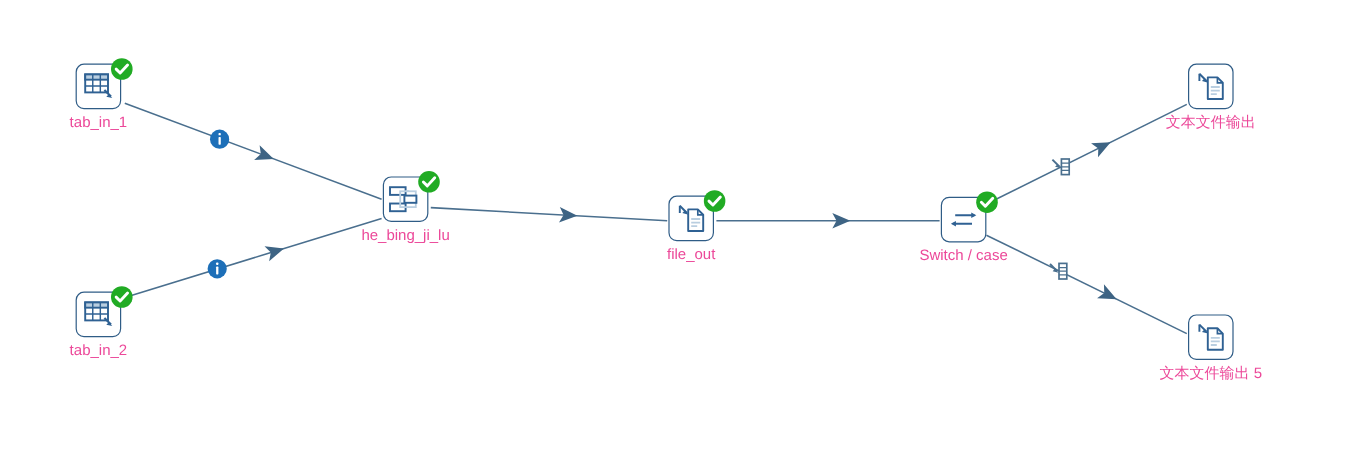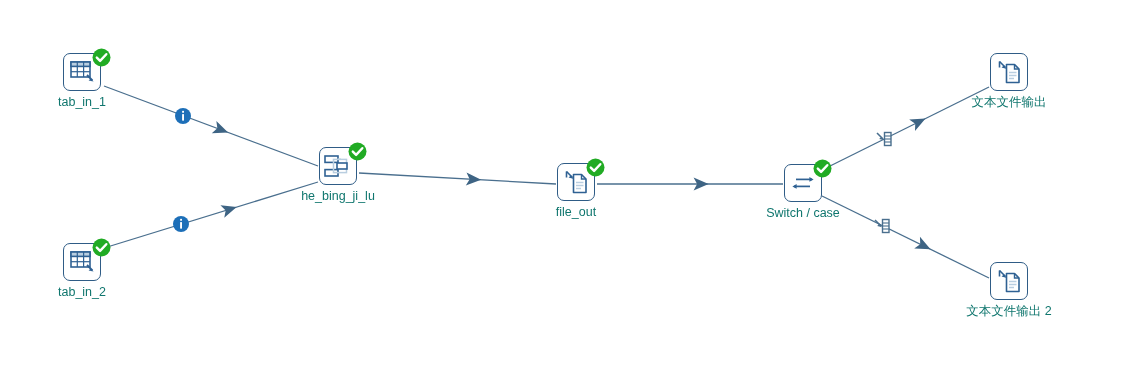--- a/index.html
+++ b/index.html
@@ -50,21 +50,21 @@
     height: 38px;
   }
   .step-label {
     position: absolute;
     top: 23px;
     left: 50%;
     transform: translateX(-50%);
     white-space: nowrap;
     font-size: 12.5px;
     line-height: 15px;
-    color: #0f766e;
+    color: #ec4899;
     font-family: "Liberation Sans", "DejaVu Sans", sans-serif;
   }
   .badge-ok {
     position: absolute;
     left: 10px;
     top: -24px;
     width: 19px;
     height: 19px;
   }
   .hop-marker {
@@ -209,21 +209,21 @@
         <div class="step-icon"><svg width="38" height="38" viewBox="0 0 38 38">
             <path d="M9.5 8.5 L9.5 14.5" stroke="#2f6193" stroke-width="1.6" fill="none"></path>
             <path d="M9.5 8.5 L15.5 14.5" stroke="#2f6193" stroke-width="1.6" fill="none"></path>
             <path d="M16.8 15.9 L11.6 14.6 L13.9 12.3 Z" fill="#2f6193"></path>
             <path d="M16.5 11.5 L24.5 11.5 L29 16 L29 29.5 L16.5 29.5 Z" fill="#ffffff" stroke="#2f6193" stroke-width="1.6" stroke-linejoin="round"></path>
             <path d="M24.5 11.5 L24.5 16 L29 16" fill="none" stroke="#2f6193" stroke-width="1.4"></path>
             <line x1="19" y1="19.5" x2="26.5" y2="19.5" stroke="#b9cee0" stroke-width="1.5"></line>
             <line x1="19" y1="22.5" x2="26.5" y2="22.5" stroke="#b9cee0" stroke-width="1.5"></line>
             <line x1="19" y1="25.5" x2="24" y2="25.5" stroke="#b9cee0" stroke-width="1.5"></line>
           </svg></div>
-        <div class="step-label">文本文件输出 2</div>
+        <div class="step-label">文本文件输出 5</div>
       </div>
     </div>
   <div id="marker-layer">
       <div class="hop-marker info-badge" style="left: 183.18px; top: 115.6px;">
         <svg width="17" height="17" viewBox="0 0 17 17" style="left: 50%; top: 50%;">
           <circle cx="8.5" cy="8.5" r="8" fill="#1d6fb8"></circle>
           <rect x="7.6" y="3.3" width="1.9" height="2" rx="0.6" fill="#ffffff"></rect>
           <rect x="7.6" y="6.6" width="1.9" height="6.6" rx="0.6" fill="#ffffff"></rect>
         </svg>
       </div>

